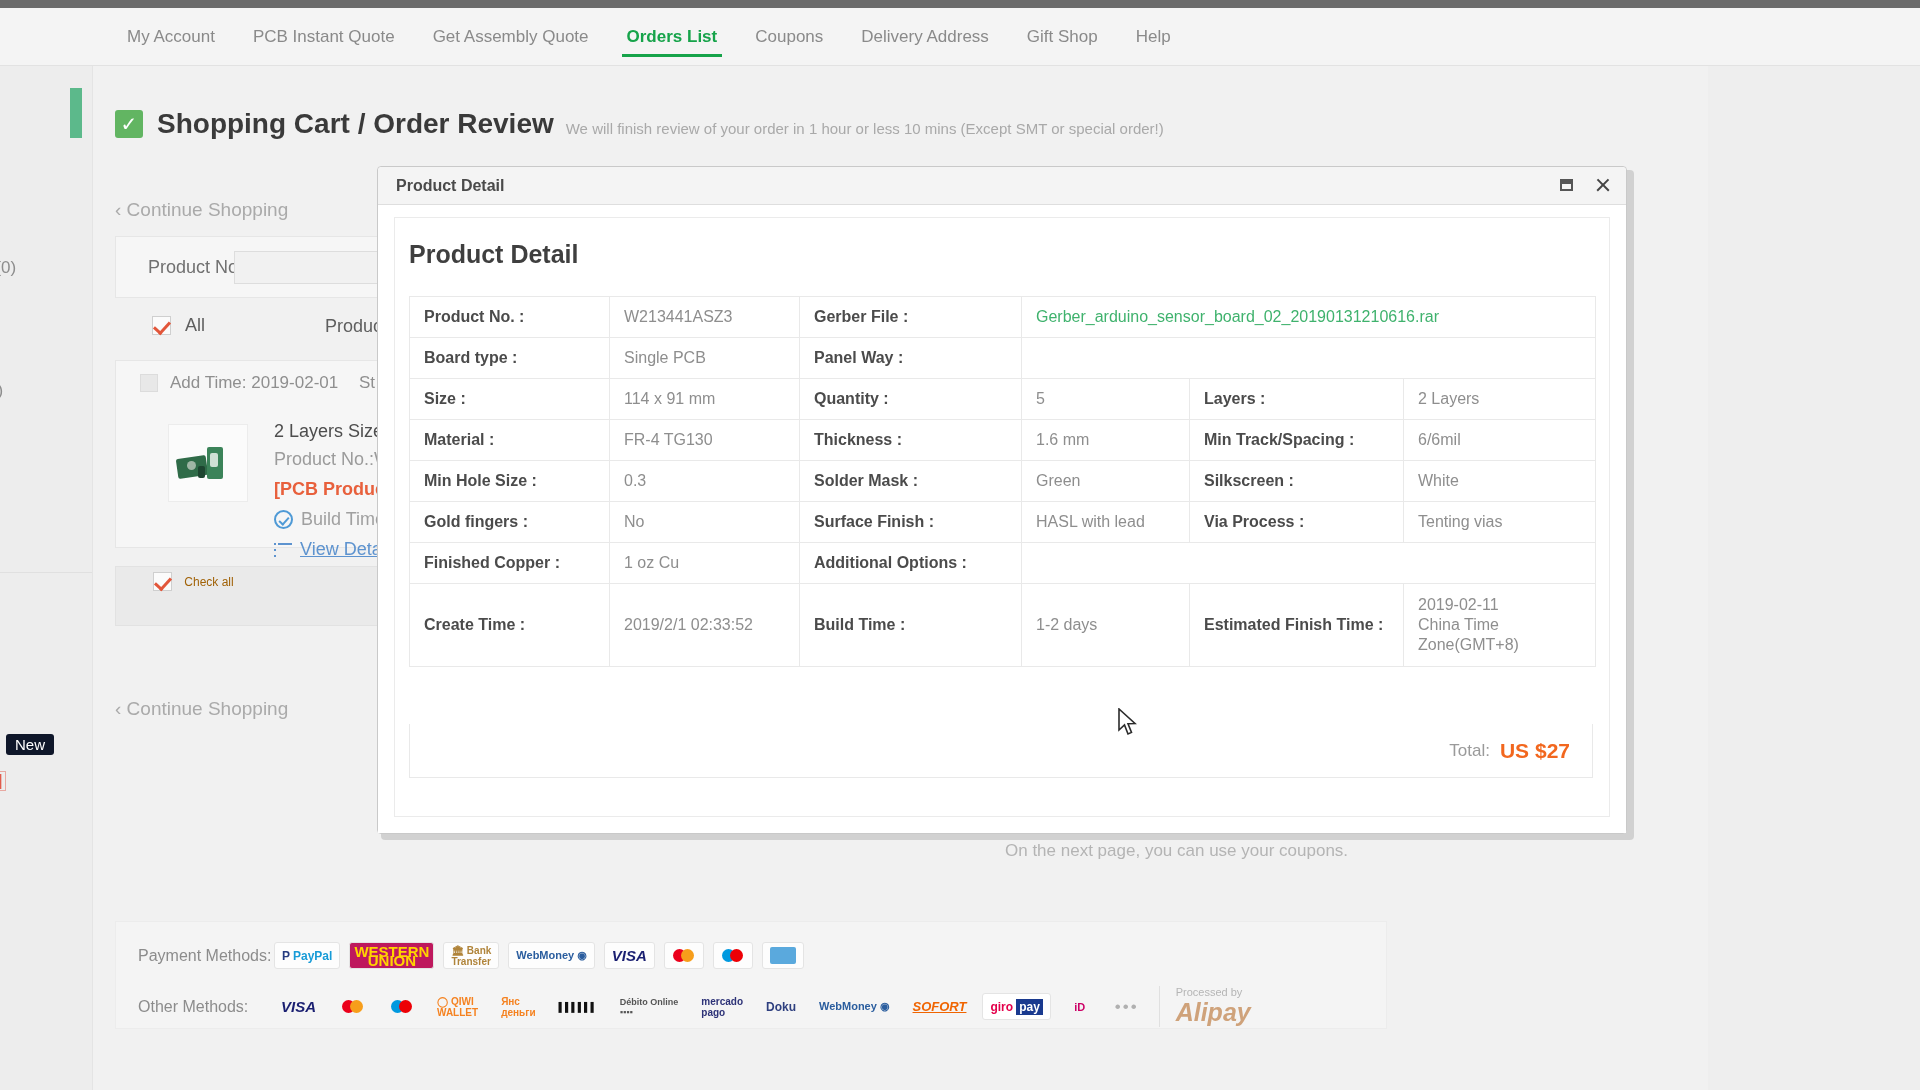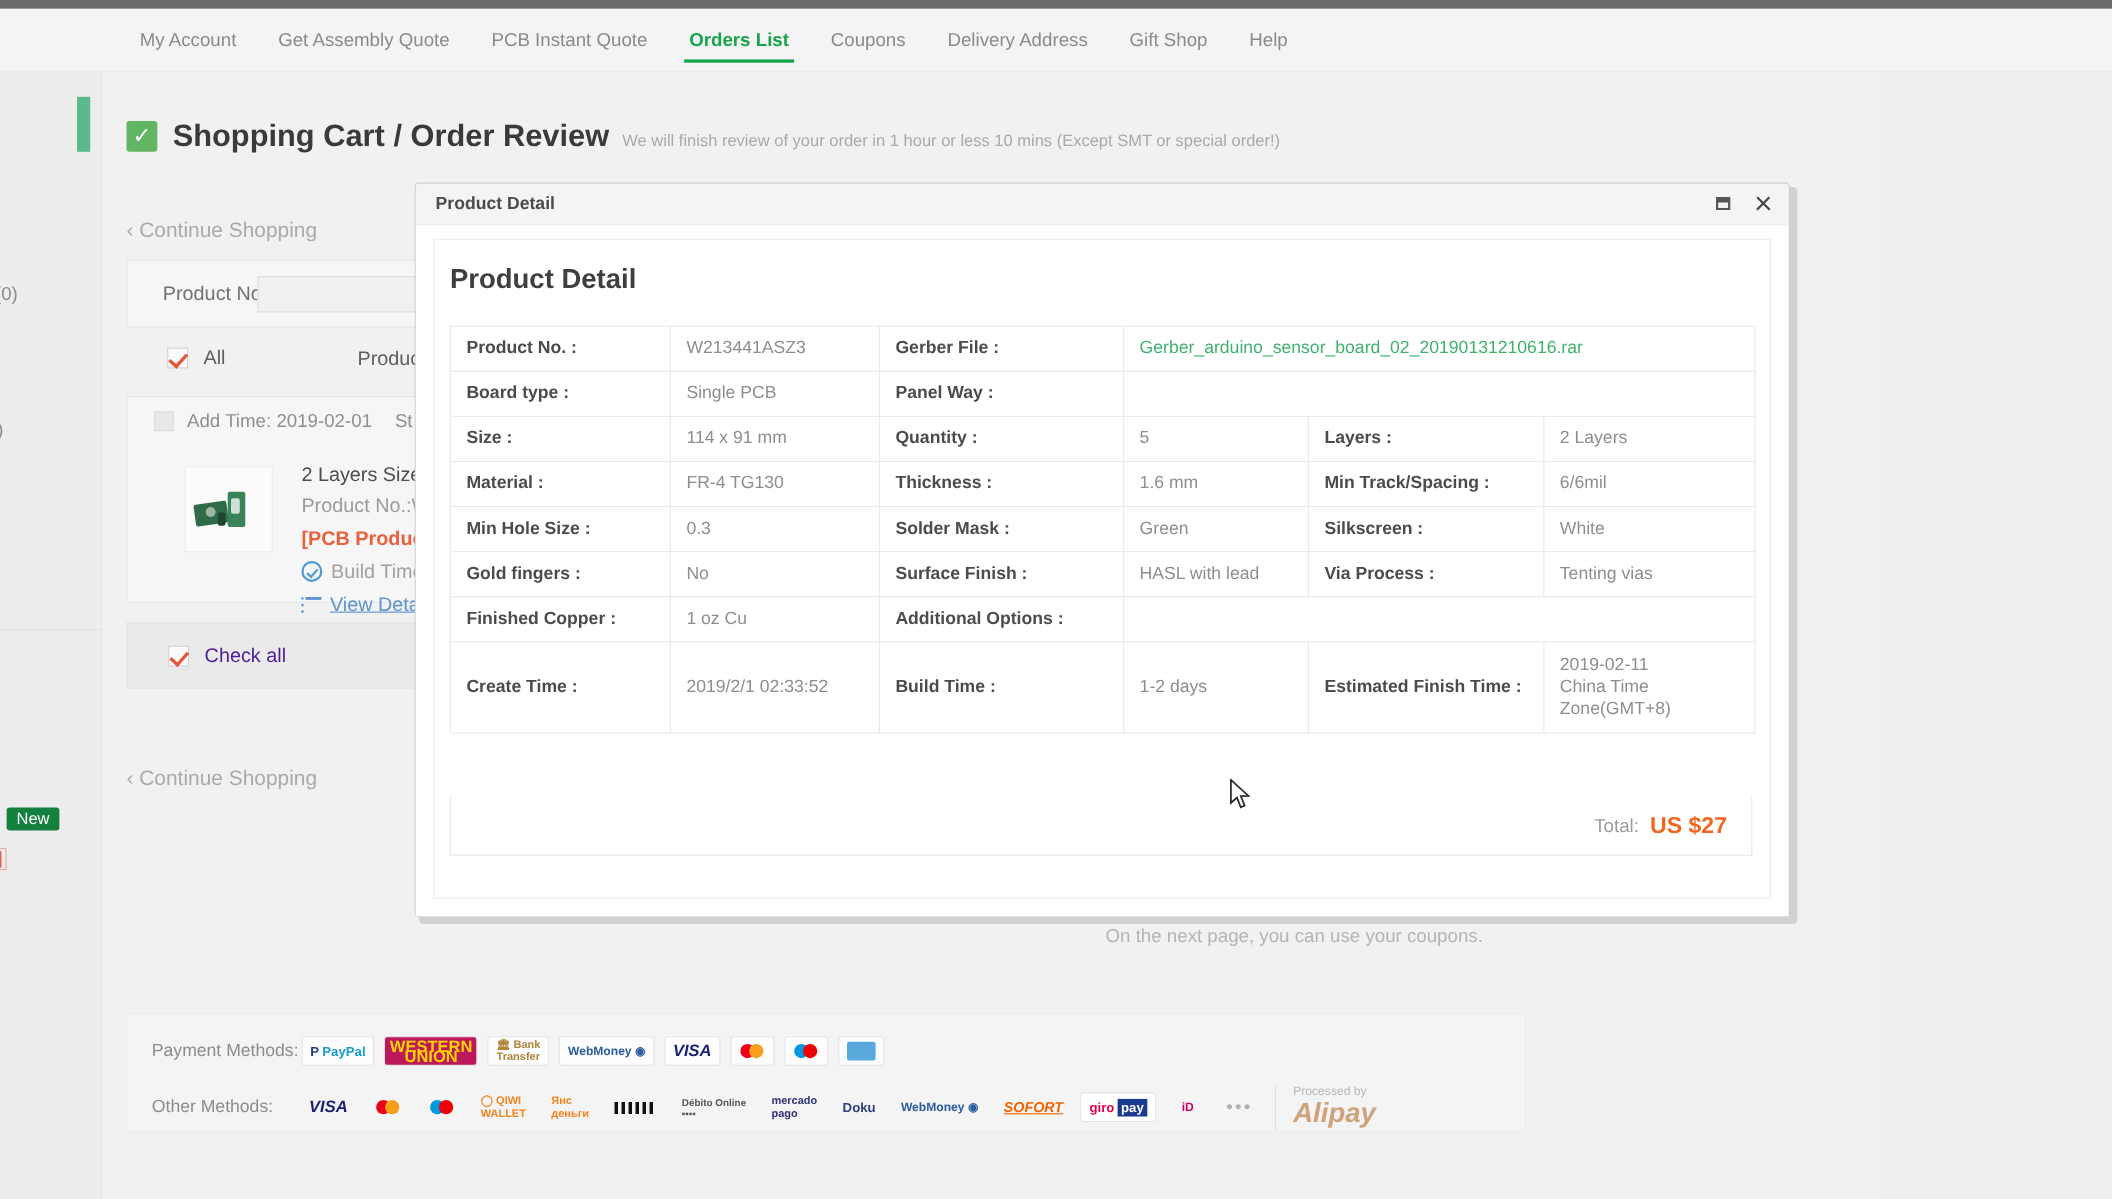--- a/index.html
+++ b/index.html
@@ -48,21 +48,21 @@
   .rail-green {
     position: absolute; left: 70px; top: 22px; width: 12px; height: 50px;
     background: #5cb98b;
   }
   .rail-txt { position: absolute; font-size: 17px; color: #8d8d8d; white-space: nowrap; }
   .rail-txt.a { left: -14px; top: 192px; }
   .rail-txt.b { left: -12px; top: 315px; }
   .rail-divider { position: absolute; left: 0; top: 506px; width: 92px; height: 1px; background: #e0e0e0; }
   .rail-new {
     position: absolute; left: 6px; top: 668px;
-    background: #15803d; color: #fff; font-size: 15px;
+    background: #0f172a; color: #fff; font-size: 15px;
     padding: 2px 9px; border-radius: 3px;
   }
   .rail-bracket {
     position: absolute; left: -6px; top: 705px; font-size: 16px; color: #e05b4c;
     border: 1px solid #e8a9a2; padding: 0 3px;
   }
 
   
   .heading-row { position: absolute; left: 22px; top: 42px; display: flex; align-items: center; }
   .check-sq {
@@ -156,21 +156,21 @@
   .ico-list b { position: absolute; left: 0; width: 2px; height: 2px; background: #5d93cf; }
   .ico-list b:nth-of-type(1) { top: 0; }
   .ico-list b:nth-of-type(2) { top: 6px; }
   .ico-list b:nth-of-type(3) { top: 12px; }
 
   
   .checkall-bar {
     position: absolute; left: 22px; top: 500px; width: 1272px; height: 60px;
     background: #eaeaea; border: 1px solid #e2e2e2;
   }
-  .ca-inner { position: absolute; left: 28px; top: 18px; font-size: 18px; color: #4c1d95; white-space: nowrap; }
+  .ca-inner { position: absolute; left: 28px; top: 5px; font-size: 12px; color: #a16207; white-space: nowrap; }
   .ca-inner span { margin-left: 9px; vertical-align: middle; }
 
   
   .coupon-note {
     position: absolute; left: 912px; top: 775px; font-size: 17px; color: #b4b4b4; white-space: nowrap;
   }
 
   
   .footer-box {
     position: absolute; left: 22px; top: 855px; width: 1272px; height: 108px;
@@ -285,22 +285,22 @@
 </head>
 <body>
 
 <div id="root">
 
   <div class="top-strip"></div>
 
   <div class="navbar">
     <div class="nav-inner">
       <div class="nav-item">My Account</div>
+      <div class="nav-item">PCB Instant Quote</div>
       <div class="nav-item">Get Assembly Quote</div>
-      <div class="nav-item">PCB Instant Quote</div>
       <div class="nav-item active">Orders List</div>
       <div class="nav-item">Coupons</div>
       <div class="nav-item">Delivery Address</div>
       <div class="nav-item">Gift Shop</div>
       <div class="nav-item">Help</div>
     </div>
   </div>
 
   <div class="page-wrap">
 

